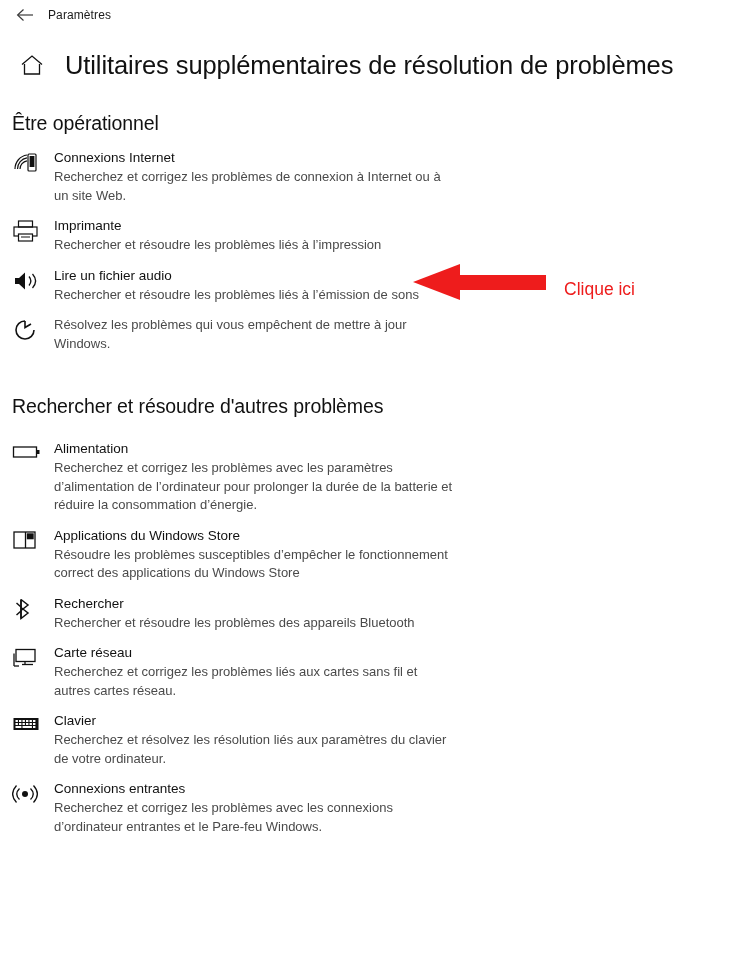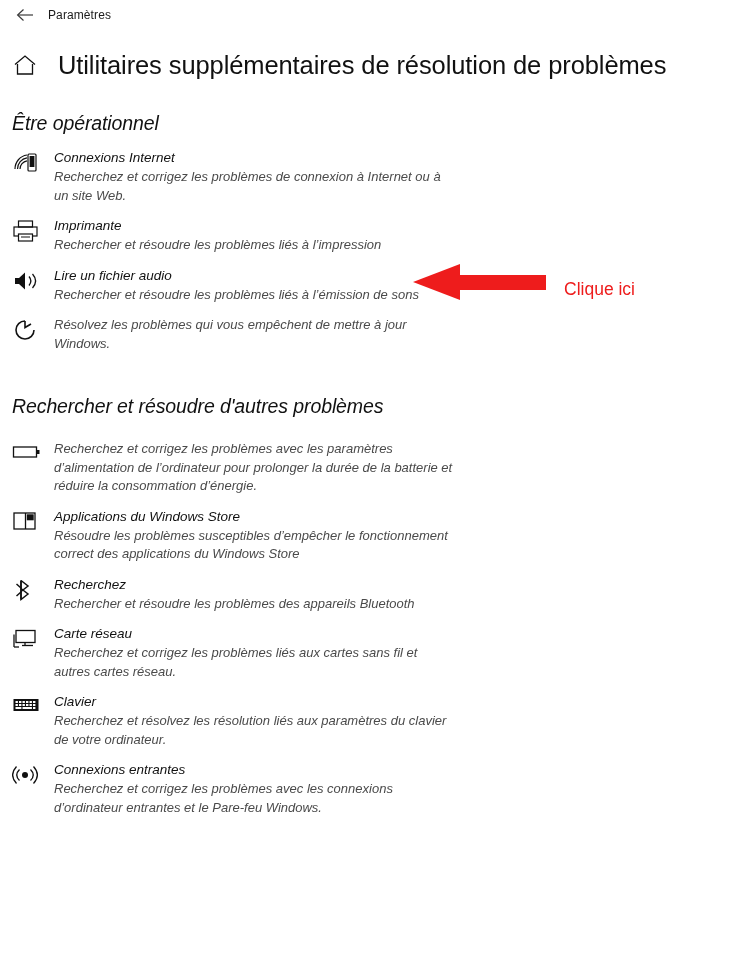--- a/index.html
+++ b/index.html
@@ -38,42 +38,41 @@
     color: #1a1a1a;
     margin-left: 6px;
     letter-spacing: 0.1px;
   }
 
   
   .page-head {
     display: flex;
     align-items: center;
     margin-top: 16px;
-    padding-left: 6px;
+    padding-left: 13px;
   }
   .home-icon {
     width: 38px; height: 38px;
     display: flex; align-items: center; justify-content: center;
     color: #111;
     cursor: pointer;
   }
   .page-title {
     font-size: 25.5px;
     font-weight: 400;
     color: #111111;
     margin-left: 14px;
     letter-spacing: -0.1px;
     white-space: nowrap;
   }
 
   
   .content {
     padding-left: 12px;
     padding-right: 20px;
-    font-style: italic;
   }
   .section-title {
     font-size: 19.5px;
     font-weight: 400;
     color: #111111;
     margin-top: 28px;
     margin-bottom: 14px;
     letter-spacing: -0.1px;
   }
   .section-title.second {
@@ -238,20 +237,21 @@
     <div class="section-title second">Rechercher et résoudre d'autres problèmes</div>
 
     <div class="item">
       <div class="item-icon">
         <svg width="30" height="20" viewBox="0 0 30 20" aria-hidden="true">
           <rect x="1.5" y="5" width="23" height="10" stroke="#111" stroke-width="1.3" fill="none"></rect>
           <rect x="25" y="8" width="2.5" height="4" fill="#111"></rect>
         </svg>
       </div>
       <div class="item-body">
+        <div class="item-name">Alimentation</div>
         <div class="item-desc">Recherchez et corrigez les problèmes avec les paramètres d’alimentation de l’ordinateur pour prolonger la durée de la batterie et réduire la consommation d’énergie.</div>
       </div>
     </div>
 
     <div class="item">
       <div class="item-icon">
         <svg width="28" height="22" viewBox="0 0 28 22" aria-hidden="true">
           <rect x="2" y="3" width="21" height="16" stroke="#111" stroke-width="1.3" fill="none"></rect>
           <path d="M13.5 3 V19" stroke="#111" stroke-width="1.3"></path>
           <rect x="14.8" y="4.3" width="6.9" height="6" fill="#111"></rect>
@@ -266,21 +266,21 @@
     <div class="item">
       <div class="item-icon">
         <svg width="24" height="24" viewBox="0 0 24 24" aria-hidden="true">
           <path d="M9 2.5 L16 8 L9 13.5 V2.5 M9 10.5 L16 16 L9 21.5 V10.5" stroke="#111" stroke-width="1.5" fill="none"></path>
           <path d="M9 2.5 V21.5" stroke="#111" stroke-width="1.5"></path>
           <path d="M4.5 6 L9 10" stroke="#111" stroke-width="1.5"></path>
           <path d="M4.5 18 L9 14" stroke="#111" stroke-width="1.5"></path>
         </svg>
       </div>
       <div class="item-body">
-        <div class="item-name">Recherchez</div>
+        <div class="item-name">Rechercher</div>
         <div class="item-desc">Rechercher et résoudre les problèmes des appareils Bluetooth</div>
       </div>
     </div>
 
     <div class="item">
       <div class="item-icon">
         <svg width="28" height="24" viewBox="0 0 28 24" aria-hidden="true">
           <rect x="4" y="3.5" width="19" height="12" stroke="#111" stroke-width="1.3" fill="none"></rect>
           <path d="M10 18.5 H21" stroke="#111" stroke-width="1.3"></path>
           <path d="M13 15.5 V18.5" stroke="#111" stroke-width="1.3"></path>

